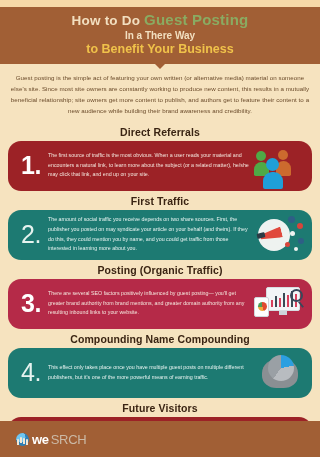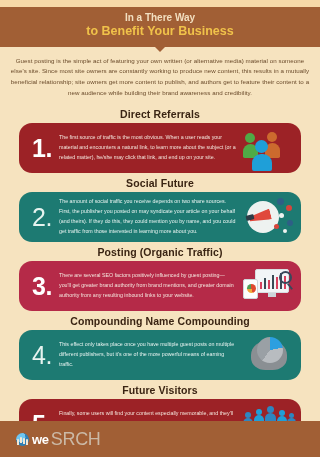--- a/index.html
+++ b/index.html
@@ -37,21 +37,21 @@
   
   .intro {
     padding:9px 9px 5px;
     text-align:center;
     font-size:6.2px;
     line-height:1.75;
     color:#6a4a2a;
     letter-spacing:.05px;
   }
   
-  .section { padding:1px 19px 0; }
+  .section { padding:1px 8px 0; }
   .sec-title {
     text-align:center;
     font-size:10.5px;
     font-weight:bold;
     color:#3a2413;
     letter-spacing:.1px;
     padding:3px 0 3px;
   }
   .banner {
     position:relative;
@@ -153,30 +153,34 @@
   .globe {
     width:13px; height:13px; border-radius:50%;
     background:radial-gradient(circle at 35% 32%, #6ec5f0 0 40%, #2f7fb5 41% 100%);
     position:relative; margin-right:1px;
   }
   .globe-ppl {
     position:absolute; left:1px; top:4px; width:11px; height:8px;
   }
   .gp { position:absolute; width:2px; height:6px; background:#f2e7d5; border-radius:1px 1px 0 0; }
   .we { color:#ffffff; font-size:13px; font-weight:bold; letter-spacing:-.3px; }
-  .srch { color:#cbb9a6; font-size:18px; letter-spacing:-.3px; }
+  .srch { color:#cbb9a6; font-size:13px; letter-spacing:-.3px; }
 </style>
 </head>
 <body>
 
 <div class="poster">
 
   <div class="top-sliver"></div>
 
   <div class="header">
+    <div class="t-line1">
+      <span class="plain">How to Do</span>
+      <span class="green">Guest Posting</span>
+    </div>
     <div class="t-line2">In a There Way</div>
     <div class="t-line3">to Benefit Your Business</div>
     <div class="notch"></div>
   </div>
 
   <div class="intro">Guest posting is the simple act of featuring your own written (or alternative media) material on someone else's site. Since most site owners are constantly working to produce new content, this results in a mutually beneficial relationship; site owners get more content to publish, and authors get to feature their content to a new audience while building their brand awareness and credibility.</div>
 
   <div class="section">
     <div class="sec-title">Direct Referrals</div>
     <div class="banner red">
@@ -195,21 +199,21 @@
           <div class="person" style="left:14px;top:13px;">
             <div class="head" style="width:13px;height:13px;background:#1f9fd8;"></div>
             <div class="body" style="width:20px;height:17px;background:#1f9fd8;margin-left:-3px;margin-top:1px;"></div>
           </div>
         </div>
       </div>
     </div>
   </div>
 
   <div class="section">
-    <div class="sec-title">Social Future</div>
+    <div class="sec-title">First Traffic</div>
     <div class="banner teal">
       <div class="num">2.</div>
       <div class="body-text">The amount of social traffic you receive depends on two share sources. First, the publisher you posted on may syndicate your article on your behalf (and theirs). If they do this, they could mention you by name, and you could get traffic from those interested in learning more about you.</div>
       <div class="art">
         <div class="mega-circle"></div>
         <div class="mega-horn"></div>
         <div class="mega-handle"></div>
         <div class="bub" style="left:36px;top:2px;width:7px;height:7px;background:#2e5f86;"></div>
         <div class="bub" style="left:45px;top:9px;width:6px;height:6px;background:#d8453b;"></div>
         <div class="bub" style="left:38px;top:17px;width:5px;height:5px;background:#eef2f0;"></div>

